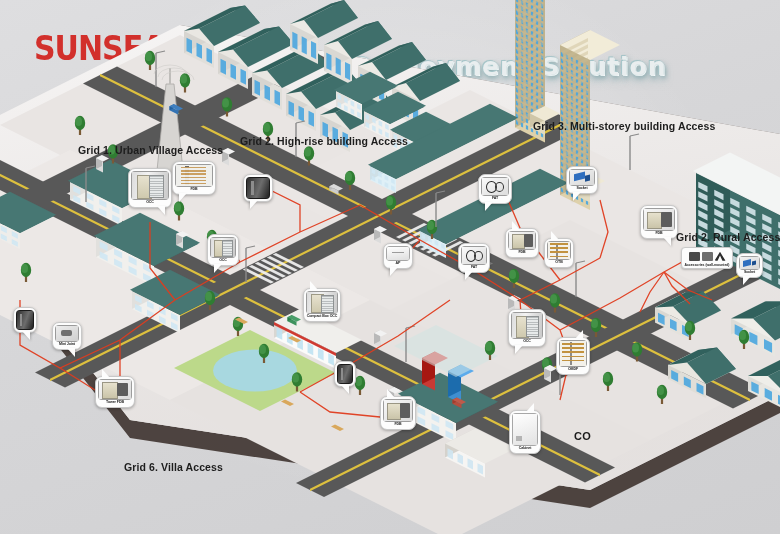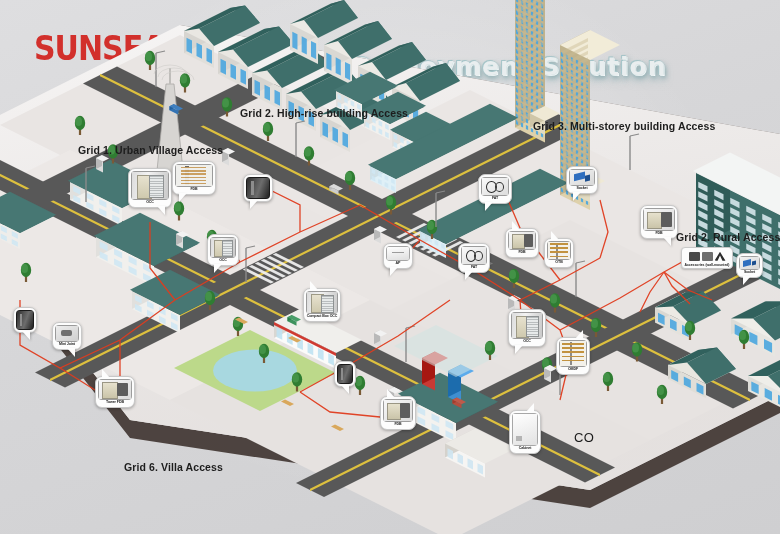--- a/index.html
+++ b/index.html
@@ -96,21 +96,21 @@
   .box-mini:after{content:"";position:absolute;left:22%;top:26%;width:50%;height:40%;
       background:#6f6f6f;border-radius:2px;}
   .box-fdb{width:100%;height:100%;background:linear-gradient(140deg,#f7f7f7,#dcdcdc);
       border:.6px solid #9d9d9d;box-sizing:border-box;position:relative;}
   .box-fdb:before{content:"";position:absolute;left:10%;top:12%;width:42%;height:74%;
       background:linear-gradient(180deg,#e6e1cd,#cac4a9);border:.5px solid #9a9684;}
   .box-fdb:after{content:"";position:absolute;right:8%;top:14%;width:36%;height:70%;
       background:#5d5d5d;border-radius:1px;}
 
   
-  .plainlab{position:absolute;font-size:13px;font-weight:normal;color:#1a1a1a;letter-spacing:.4px;}
+  .plainlab{position:absolute;font-size:11px;font-weight:bold;color:#1a1a1a;letter-spacing:.4px;}
 
   
   .acc{position:absolute;background:#fcfcfc;border:1px solid #c9c9c9;border-radius:4px;
        box-shadow:0 1px 2px rgba(0,0,0,.22);display:flex;flex-direction:column;
        align-items:center;padding:1px 2px;box-sizing:border-box;}
   .acc .icons{display:flex;gap:2px;align-items:center;justify-content:center;flex:1;}
   .acc .ic{width:11px;height:9px;background:#4a4a4a;border-radius:1px;}
   .acc .ic.b{background:#6e6e6e;}
   .acc .ic.c{background:#2b2b2b;clip-path:polygon(50% 0,100% 100%,72% 100%,50% 42%,28% 100%,0 100%);}
   .acc .alab{font-size:3.4px;font-weight:bold;color:#222;white-space:nowrap;line-height:1;}
@@ -1362,18 +1362,18 @@
       <span class="ic"></span>
       <span class="ic b"></span>
       <span class="ic c"></span>
     </div>
     <div class="alab">Accessories (wall-mounted)</div>
   </div>
 
   <div class="plainlab" id="co-label" style="left: 574px; top: 430px;">CO</div>
 
   <div class="cap" id="cap0" style="left: 78px; top: 144px;">Grid 1. Urban Village Access</div>
-  <div class="cap" id="cap1" style="left: 240px; top: 107px;">Grid 2. High-rise building Access</div>
+  <div class="cap" id="cap1" style="left: 240px; top: 135px;">Grid 2. High-rise building Access</div>
   <div class="cap" id="cap2" style="left: 533px; top: 120px;">Grid 3. Multi-storey building Access</div>
   <div class="cap" id="cap3" style="left: 676px; top: 231px;">Grid 2. Rural Access</div>
   <div class="cap" id="cap4" style="left: 124px; top: 461px;">Grid 6. Villa Access</div>
 
 </div>
 
 </body></html>

